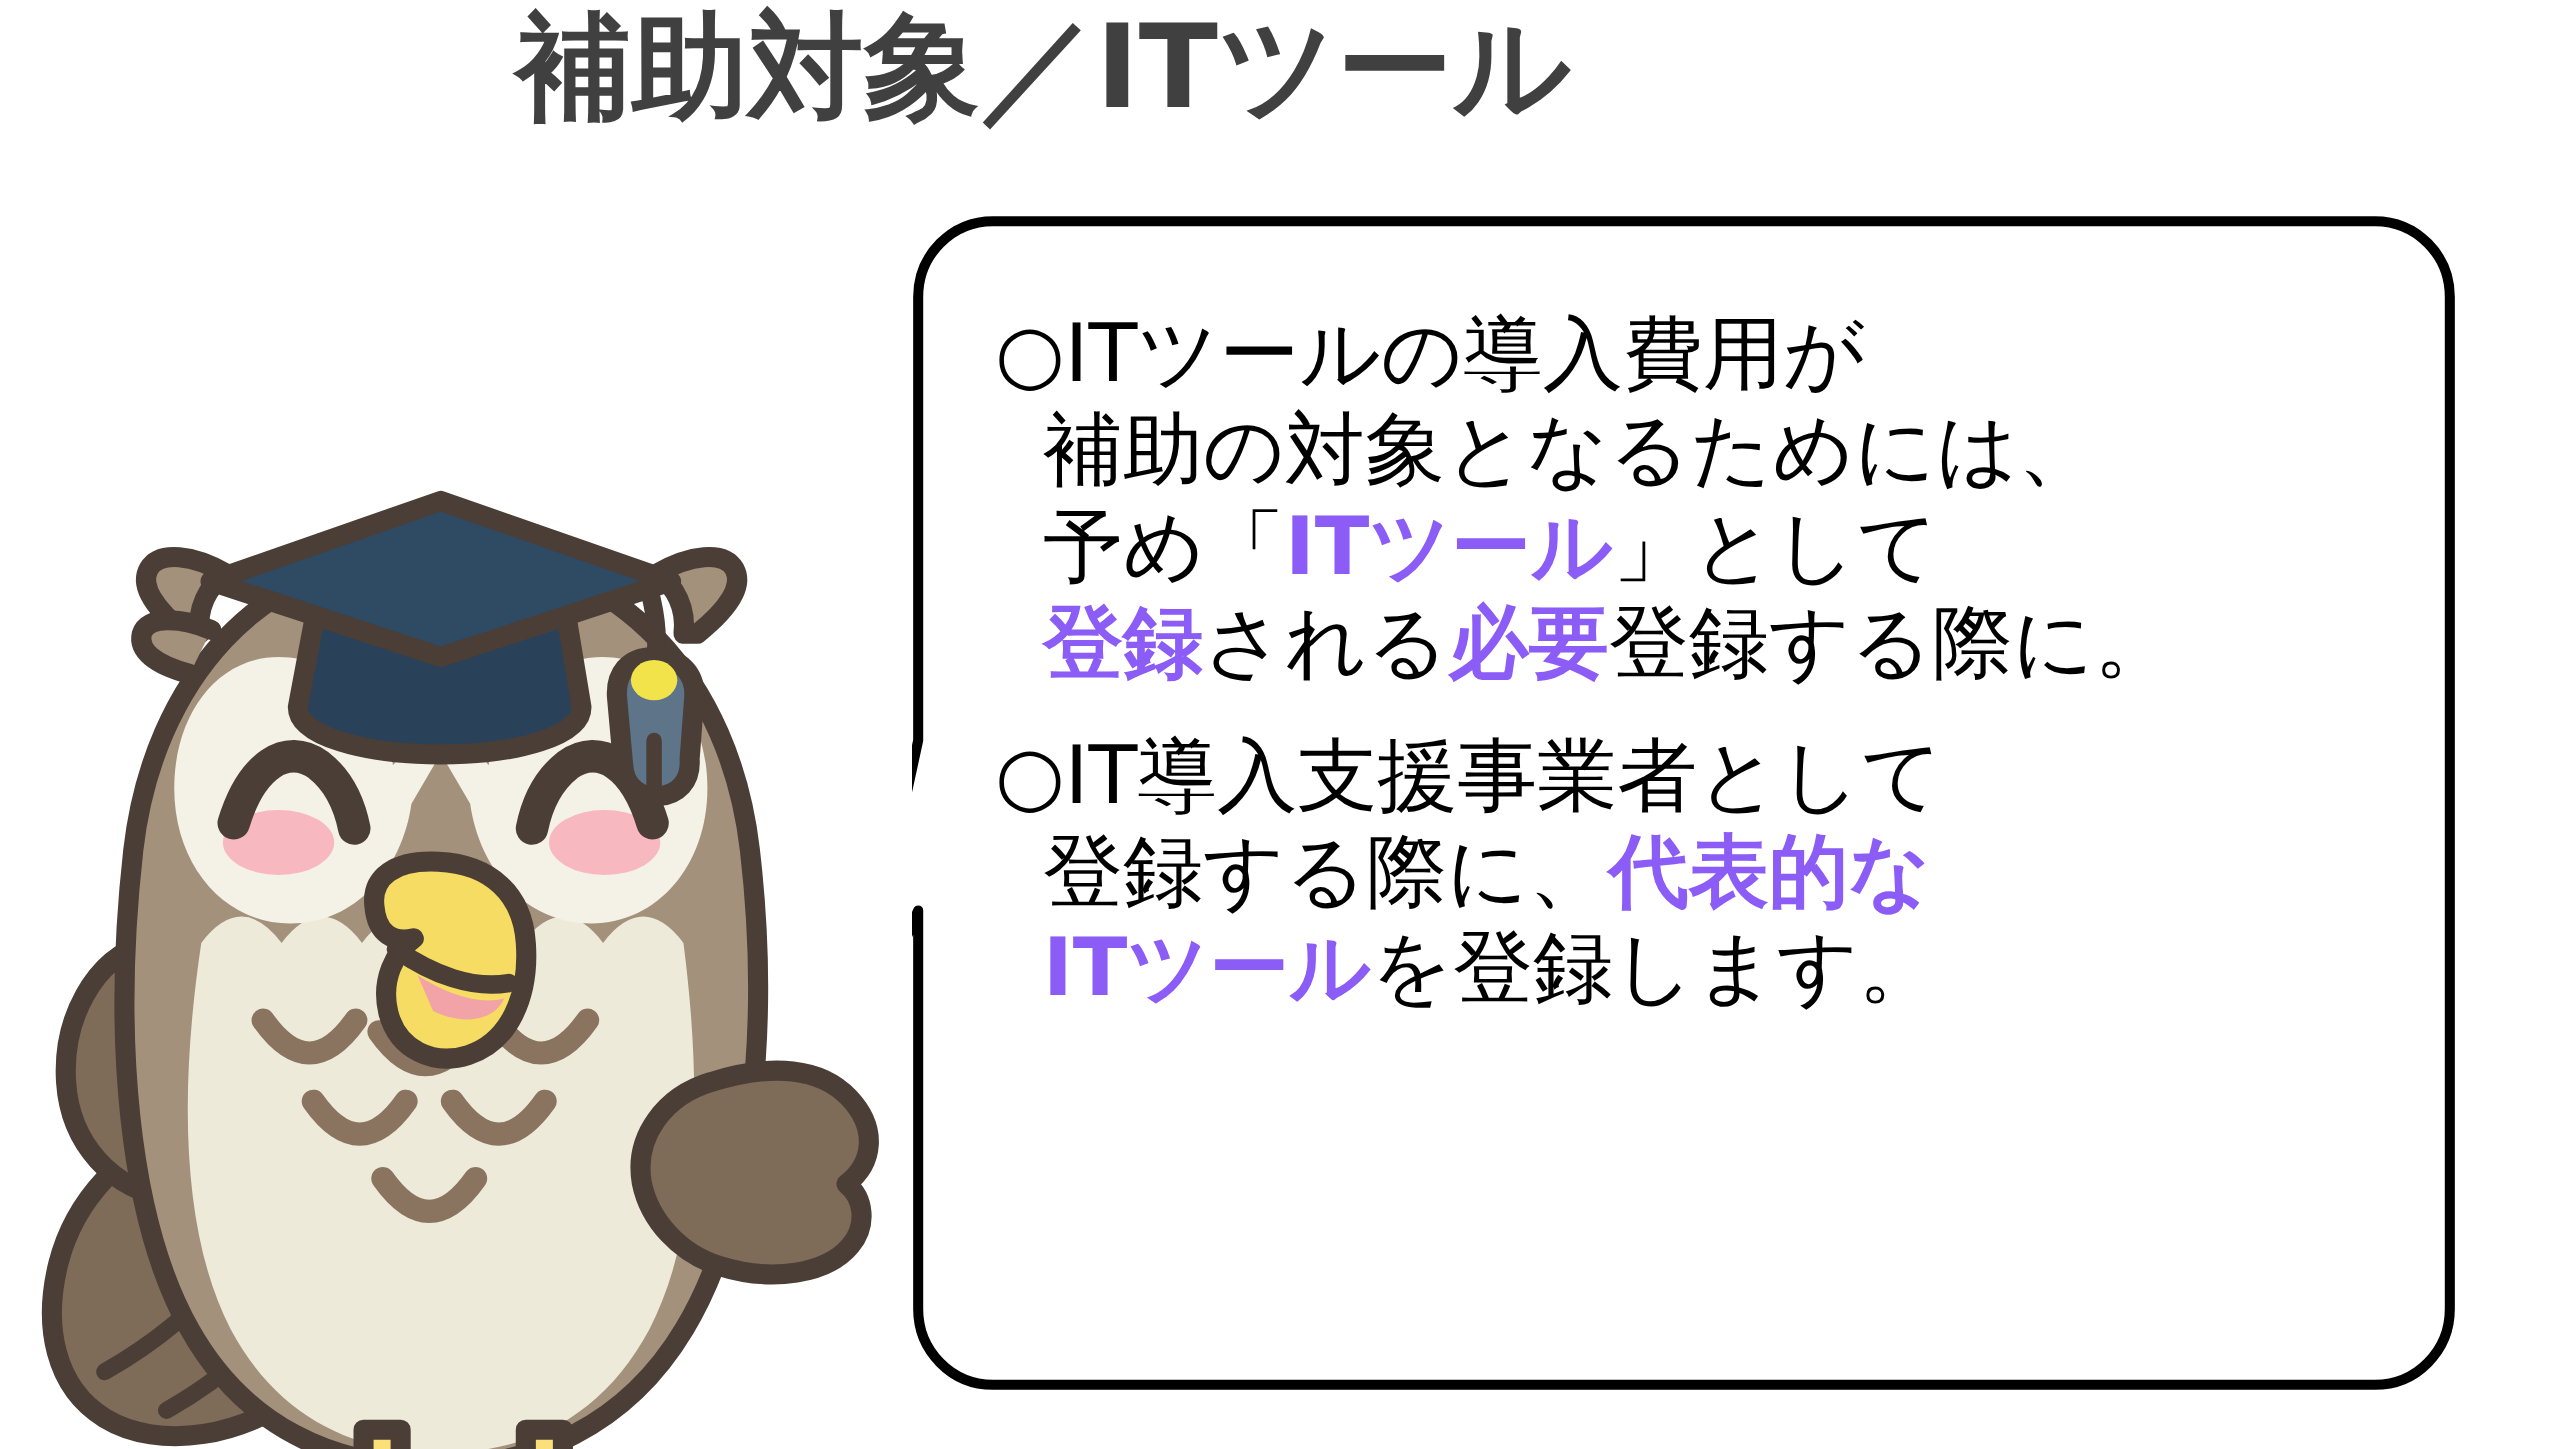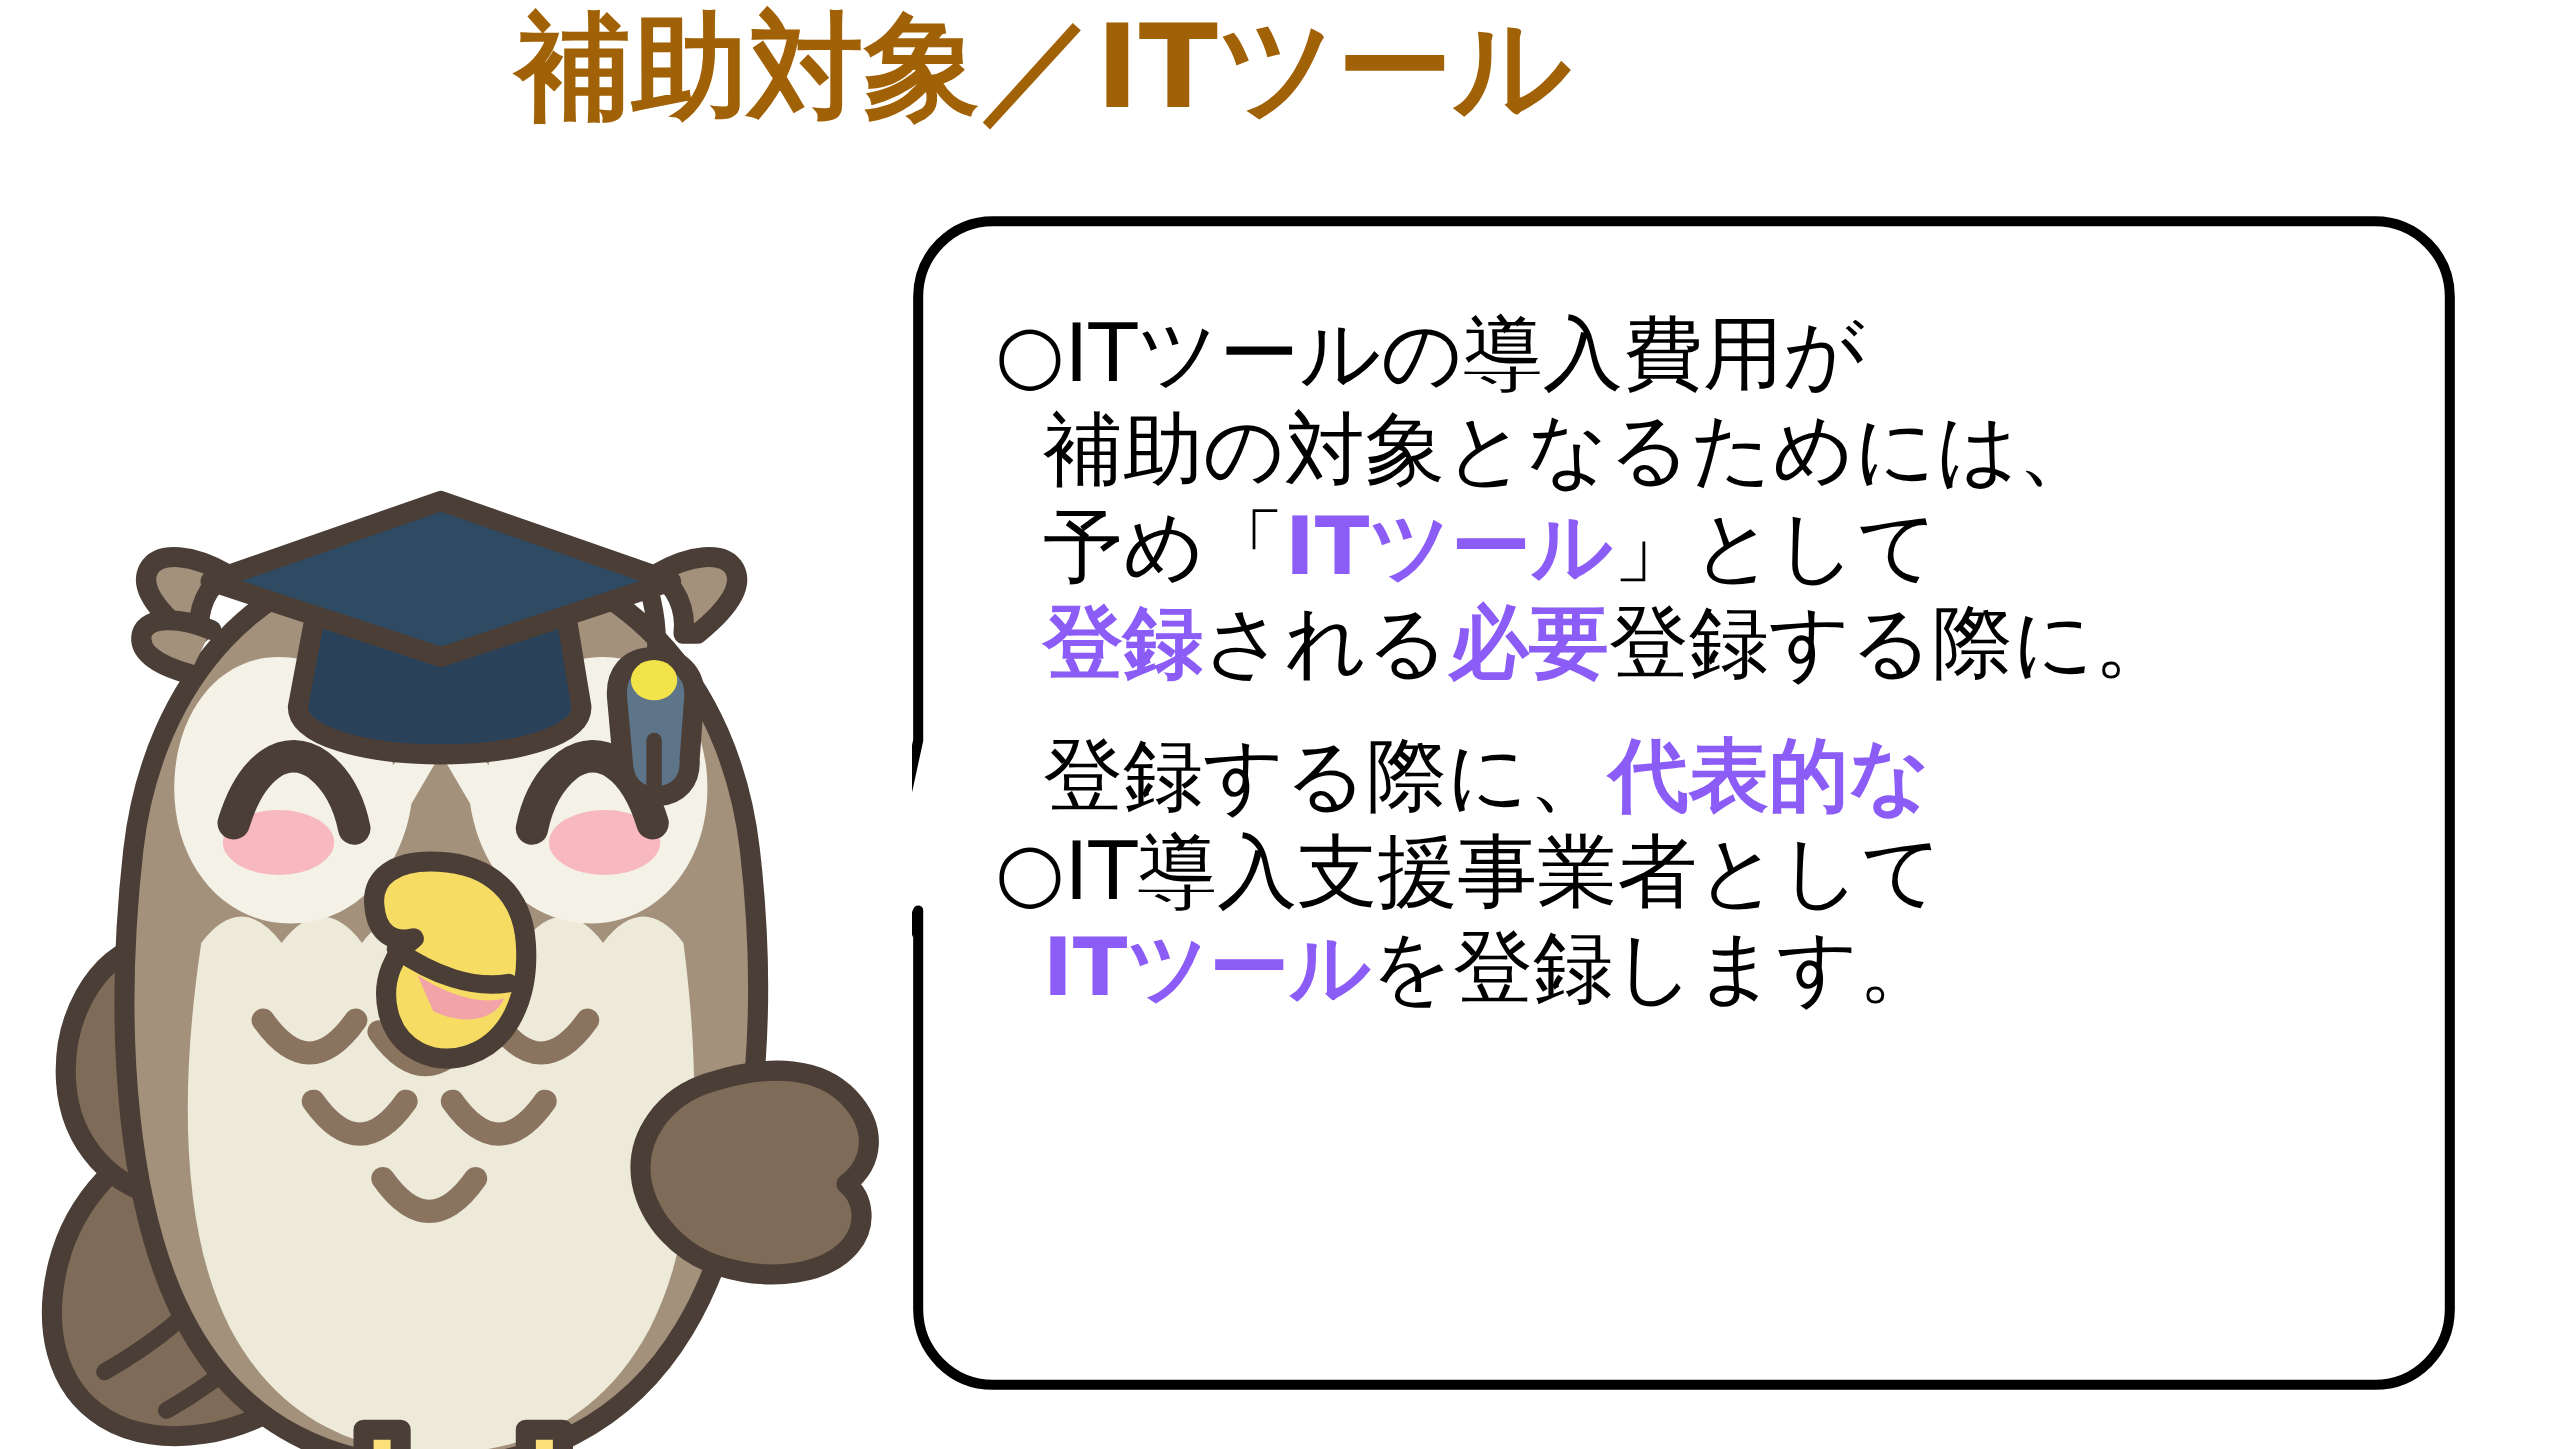--- a/index.html
+++ b/index.html
@@ -18,21 +18,21 @@
   
   #page-title {
     position: absolute;
     left: 0;
     top: 1.5px;
     width: 2087px;
     text-align: center;
     font-size: 116px;
     line-height: 1.12;
     font-weight: bold;
-    color: #a16207;
+    color: #404040;
     letter-spacing: 0px;
     white-space: nowrap;
     font-family: "DejaVu Sans", "Liberation Sans", sans-serif;
   }
 
   
   #owl-illustration {
     position: absolute;
     left: 31px;
     top: 402px;
@@ -233,19 +233,19 @@
 
   <div id="bubble-content">
 
   <div class="bubble-para">
         <span class="bline"><span>○ITツールの導入費用が</span></span>
         <span class="bline indent"><span>補助の対象となるためには、</span></span>
         <span class="bline indent"><span>予め「</span><span class="hl">ITツール</span><span>」として</span></span>
         <span class="bline indent"><span class="hl">登録</span><span>される</span><span class="hl">必要</span><span>登録する際に。</span></span>
       </div>
       <div class="bubble-para">
+        <span class="bline"><span>○IT導入支援事業者として</span></span>
         <span class="bline indent"><span>登録する際に、</span><span class="hl">代表的な</span></span>
-        <span class="bline"><span>○IT導入支援事業者として</span></span>
         <span class="bline indent"><span class="hl">ITツール</span><span>を登録します。</span></span>
       </div>
     </div>
 </div>
 
 
 </body></html>

